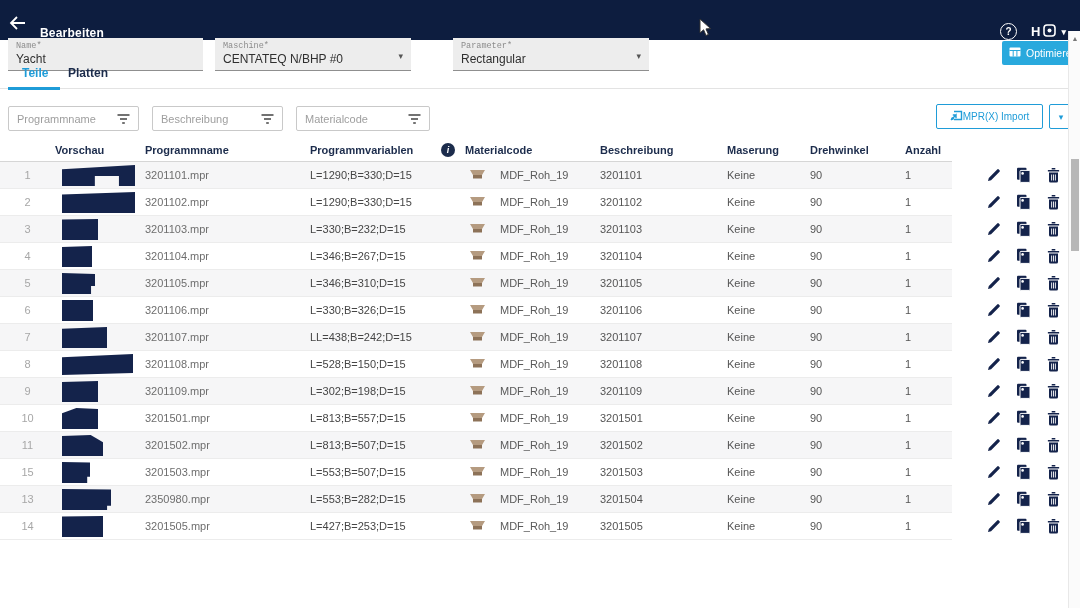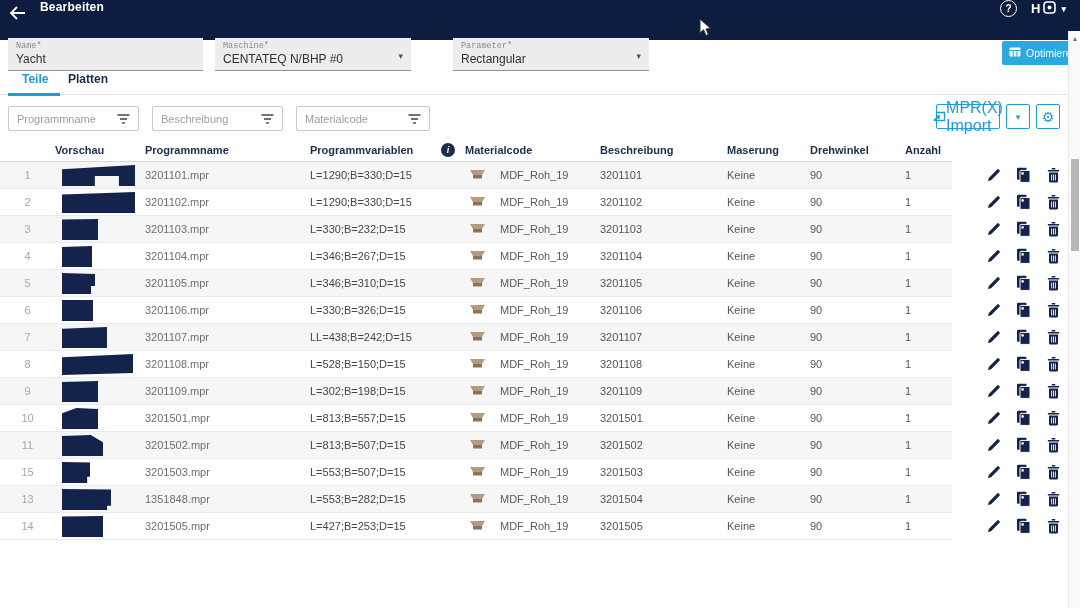--- a/index.html
+++ b/index.html
@@ -2,21 +2,21 @@
 <html style="--topbar: #0d1d3f; --cyan: #1f9cd8; --btncyan: #29a9dd;"><head>
 <meta charset="utf-8">
 <style>
   * { margin:0; padding:0; box-sizing:border-box; }
   html,body { width:1080px; height:608px; overflow:hidden; background:#fff;
     font-family:"Liberation Sans", sans-serif; }
   .stage { position:relative; width:1080px; height:608px; background:#fff; }
 
   
   .topbar { position:absolute; left:0; top:0; width:1080px; height:40px;
-    background:var(--topbar,#0d1d3f); display:flex; align-items:flex-start; color:#fff; }
+    background:var(--topbar,#0d1d3f); display:flex; align-items:flex-end; color:#fff; }
   .back-btn { width:34px; height:30px; display:flex; align-items:center; justify-content:center; cursor:pointer; }
   .topbar-title { font-size:12px; font-weight:bold; letter-spacing:.2px; margin-left:6px; }
   .topbar-right { margin-left:auto; display:flex; align-items:center; gap:14px; padding-right:14px; }
   .help-btn { width:17px; height:17px; border:1.4px solid #fff; border-radius:50%;
     display:flex; align-items:center; justify-content:center; font-size:10px; font-weight:bold; }
   .logo { display:flex; align-items:center; gap:3px; font-weight:bold; font-size:13px; }
   .logo .caret { font-size:9px; margin-left:2px; }
 
   
   .field { position:absolute; background:#ededed; border-bottom:1px solid #8f8f8f; height:33px; padding:3px 8px 0 8px; }
@@ -25,38 +25,38 @@
   .field .dd-caret { position:absolute; right:8px; top:13px; font-size:9px; color:#555; }
   .f-name { left:8px; top:38px; width:195px; }
   .f-machine { left:215px; top:38px; width:196px; }
   .f-param { left:425px; top:38px; width:196px;margin-left:28px; }
 
   .optimize-btn { position:absolute; left:1002px; top:41px; width:72px; height:24px;
     background:var(--btncyan,#29a9dd); color:#fff; border:none; border-radius:2px;
     font-size:10.5px; display:flex; align-items:center; gap:5px; padding:0 7px; cursor:pointer; }
 
   
-  .tabs { position:absolute; left:0; top:72px; width:1068px; height:23px; border-bottom:1px solid #e3e3e3; }
+  .tabs { position:absolute; left:0; top:66px; width:1068px; height:23px; border-bottom:1px solid #e3e3e3; }
   .tab { position:absolute; top:0; font-size:12px; font-weight:bold; cursor:pointer; }
   .tab-teile { left:22px; color:var(--cyan,#1f9cd8); }
   .tab-platten { left:68px; color:#1c2c4c; }
   .tab-underline { position:absolute; left:8px; top:21px; width:52px; height:2.5px; background:var(--cyan,#1f9cd8); }
 
   
   .filter-input { position:absolute; top:106px; height:25px; border:1px solid #c9c9c9; border-radius:2px;
     background:#fff; display:flex; align-items:center; justify-content:space-between; padding:0 8px; cursor:text; }
   .filter-input .ph { font-size:11px; color:#9e9e9e; }
   .fi-1 { left:8px;   width:131px; }
   .fi-2 { left:152px; width:131px; }
   .fi-3 { left:296px; width:134px; }
 
   .import-group { position:absolute; top:104px; left:936px; display:flex; gap:6px; }
   .o-btn { height:25px; border:1px solid var(--cyan,#1f9cd8); border-radius:2px; background:#fff;
     color:var(--cyan,#1f9cd8); display:flex; align-items:center; justify-content:center; cursor:pointer; }
-  .import-btn { width:64px; font-size:16px; }
+  .import-btn { width:107px; font-size:10px; }
   .import-caret { width:24px; font-size:9px; }
   .gear-btn { width:24px; font-size:14px; }
 
   
   .tbl { position:absolute; left:0; top:138px; width:952px; }
   .tr { display:grid; grid-template-columns:55px 90px 165px 155px 135px 127px 83px 95px 75px 100px;
     align-items:center; height:27px; border-bottom:1px solid #ececec; }
   .thead { height:24px; border-bottom:1px solid #d6d6d6; }
   .th { font-size:11px; font-weight:bold; color:#1c2c4c; }
   .th-vars { display:flex; align-items:center; justify-content:space-between; padding-right:10px; }
@@ -721,21 +721,21 @@
             </div>
           </div>
         </div>
         <div class="tr odd">
           <div class="td td-num">13</div>
           <div class="td td-prev">
             <svg width="49" height="21" viewBox="0 0 100 100" preserveAspectRatio="none">
               <polygon points="0,0 100,2 100,80 92,80 92,100 0,100" fill="#14234b"></polygon>
             </svg>
           </div>
-          <div class="td td-prog">1351848.mpr</div>
+          <div class="td td-prog">2350980.mpr</div>
           <div class="td td-vars">L=553;B=282;D=15</div>
           <div class="td td-mat">
             <span><svg width="17" height="11" viewBox="0 0 17 11">
                 <polygon points="1,1 16,1 13,6 4,6" fill="#b59b80"></polygon>
                 <polygon points="4,6 13,6 13,9.5 4,9.5" fill="#8d7258"></polygon>
               </svg></span>
             <span>MDF_Roh_19</span>
           </div>
           <div class="td ">3201504</div>
           <div class="td ">Keine</div>

